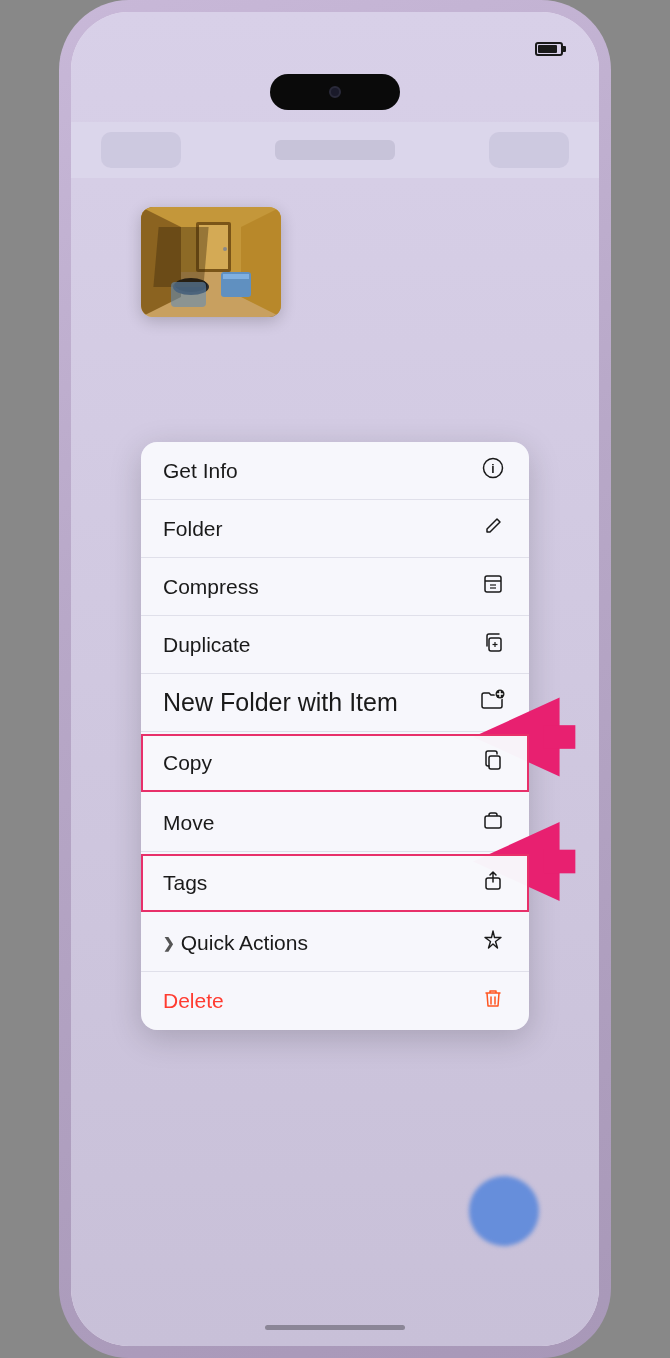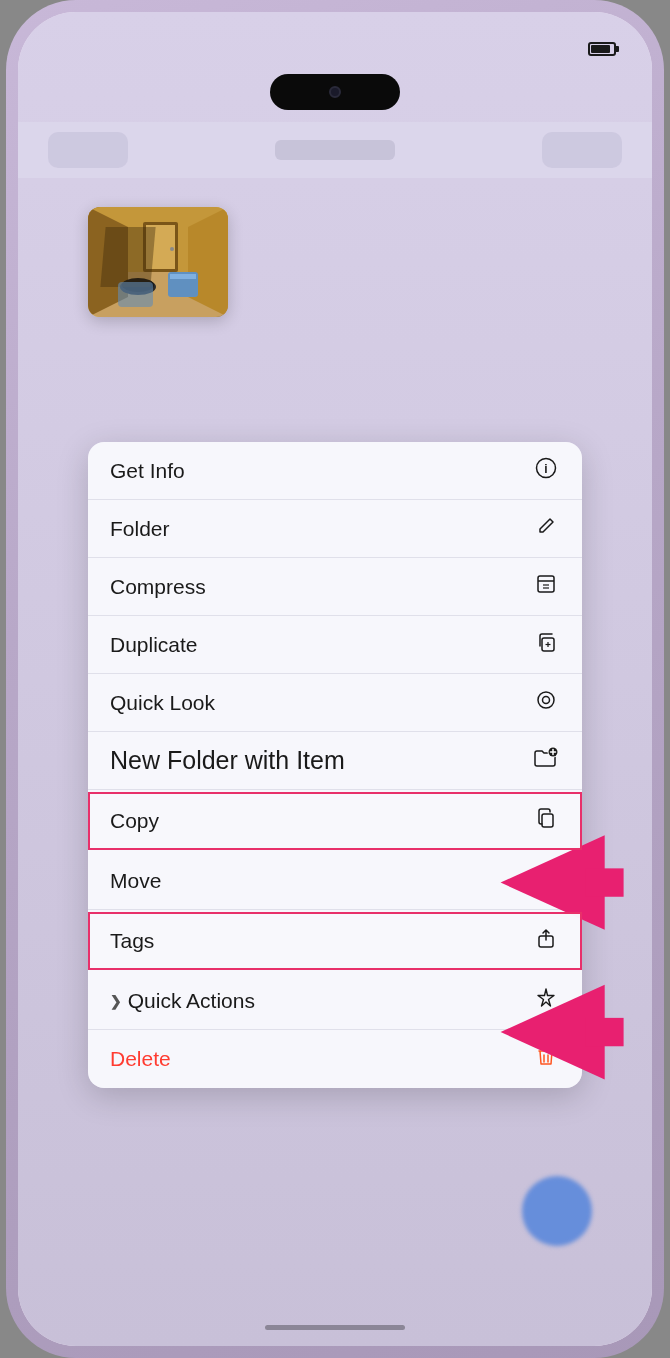--- a/index.html
+++ b/index.html
@@ -7,21 +7,21 @@
     body {
       background: #888;
       display: flex;
       justify-content: center;
       align-items: center;
       min-height: 100vh;
       font-family: -apple-system, BlinkMacSystemFont, 'SF Pro Display', 'Helvetica Neue', sans-serif;
     }
 
     .phone-frame {
-      width: 658px;
+      width: 552px;
       height: 1358px;
       background: linear-gradient(160deg, #c8b8d8 0%, #b8a8c8 40%, #a898b8 100%);
       border-radius: 70px;
       position: relative;
       overflow: hidden;
       box-shadow: 
         0 0 0 2px #9988aa,
         0 0 0 4px #7766889,
         inset 0 0 0 1px rgba(255,255,255,0.3),
         0 30px 80px rgba(0,0,0,0.5);
@@ -439,29 +439,20 @@
         <span class="menu-item-icon">
           <svg width="22" height="22" viewBox="0 0 22 22" fill="none" xmlns="http://www.w3.org/2000/svg">
             <rect x="7" y="7" width="12" height="13" rx="2" stroke="#1a1a1a" stroke-width="1.5"></rect>
             <path d="M5 15V5a2 2 0 0 1 2-2h10" stroke="#1a1a1a" stroke-width="1.5" stroke-linecap="round"></path>
             <line x1="13" y1="11" x2="13" y2="16" stroke="#1a1a1a" stroke-width="1.2"></line>
             <line x1="10.5" y1="13.5" x2="15.5" y2="13.5" stroke="#1a1a1a" stroke-width="1.2"></line>
           </svg>
         </span>
       </div>
 
-      <div class="menu-item">
-        <span class="menu-item-label">Quick Look</span>
-        <span class="menu-item-icon">
-          <svg width="22" height="22" viewBox="0 0 22 22" fill="none" xmlns="http://www.w3.org/2000/svg">
-            <circle cx="11" cy="11" r="8" stroke="#1a1a1a" stroke-width="1.5"></circle>
-            <circle cx="11" cy="11" r="3.5" stroke="#1a1a1a" stroke-width="1.5"></circle>
-          </svg>
-        </span>
-      </div>
 
       <div class="menu-item">
         <span class="menu-item-label" style="font-size:25px;">New Folder with Item</span>
         <span class="menu-item-icon">
           <svg width="26" height="22" viewBox="0 0 26 22" fill="none" xmlns="http://www.w3.org/2000/svg">
             <path d="M2 6a2 2 0 0 1 2-2h5l2 2h9a2 2 0 0 1 2 2v9a2 2 0 0 1-2 2H4a2 2 0 0 1-2-2V6Z" stroke="#1a1a1a" stroke-width="1.5"></path>
             <circle cx="20" cy="5" r="5" fill="white" stroke="white" stroke-width="1"></circle>
             <circle cx="20" cy="5" r="4.5" fill="#1a1a1a"></circle>
             <line x1="20" y1="2.5" x2="20" y2="7.5" stroke="white" stroke-width="1.5" stroke-linecap="round"></line>
             <line x1="17.5" y1="5" x2="22.5" y2="5" stroke="white" stroke-width="1.5" stroke-linecap="round"></line>

